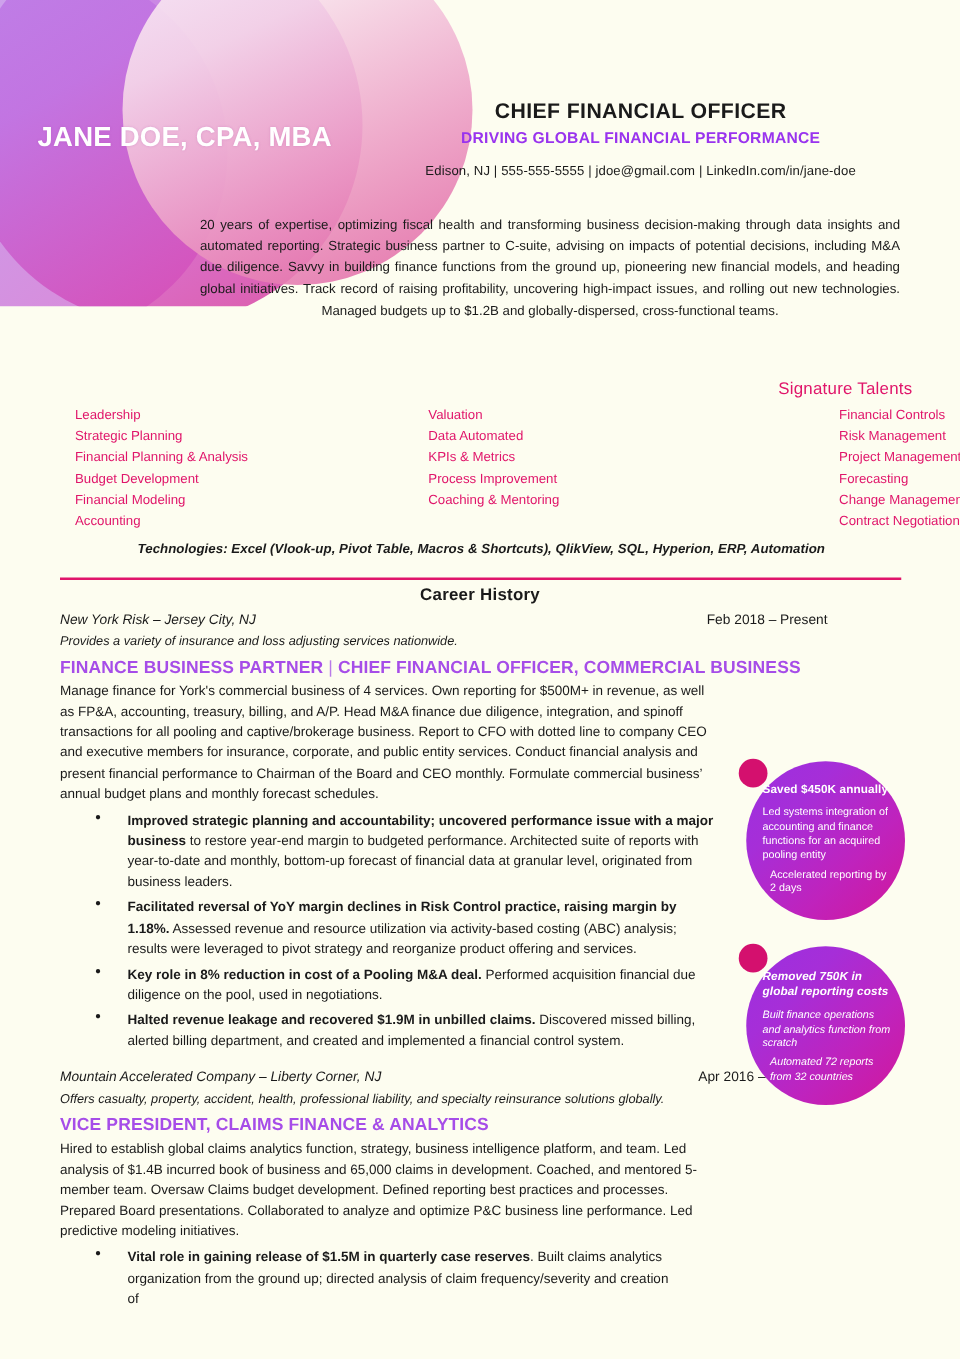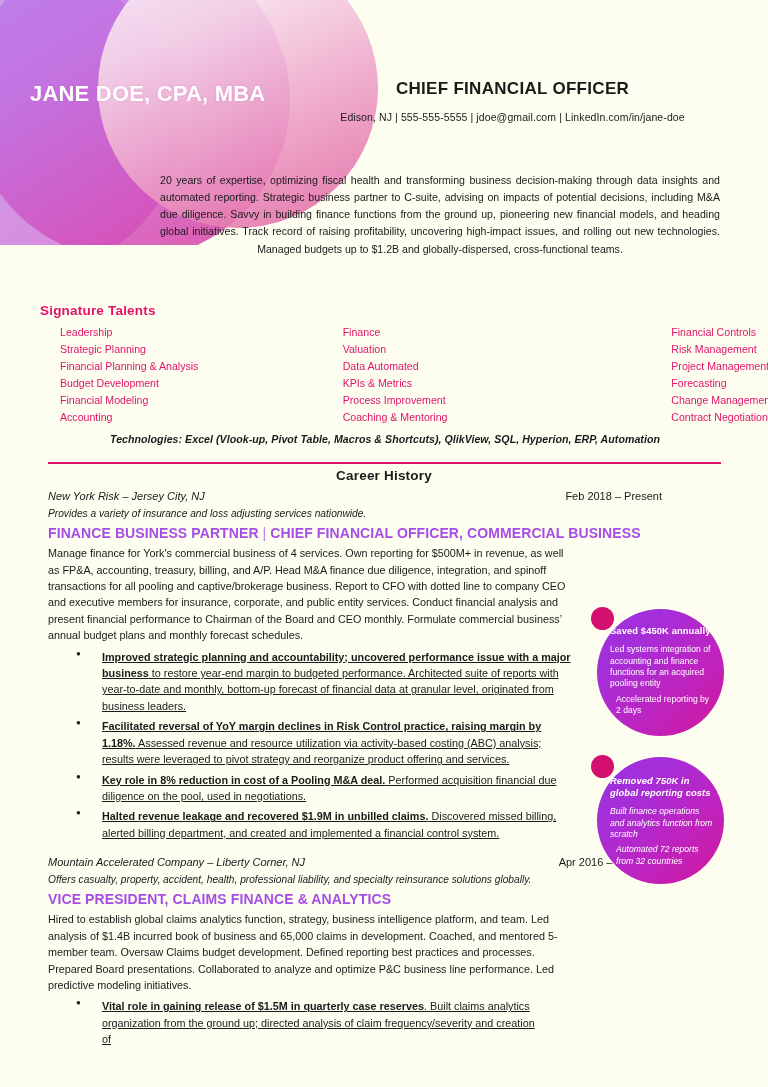--- a/index.html
+++ b/index.html
@@ -59,21 +59,21 @@
     top: -52px;
     width: 280px;
     height: 280px;
     background: linear-gradient(155deg, #fdf6fb 0%, #f7dbe9 30%, #ec9cc4 65%, #e05fa0 100%);
     opacity: 0.88;
   }
 
   .name-title {
     position: absolute;
     left: 30px;
-    top: 81px;
+    top: 97px;
     z-index: 6;
     font-size: 22px;
     font-weight: bold;
     color: #ffffff;
     letter-spacing: 0.2px;
     white-space: nowrap;
     text-shadow: 0 0 2px rgba(160,60,160,0.25);
   }
 
   
@@ -123,23 +123,23 @@
   }
 
   
   .talents-wrap {
     position: absolute;
     left: 40px;
     top: 303px;
     width: 690px;
   }
   .section-heading-pink {
-    text-align: left;
+    text-align: right;
     font-size: 13.5px;
-    font-weight: bold;
+    font-weight: normal;
     color: #e0156a;
     letter-spacing: 0.2px;
     margin: 0 0 6px 0;
   }
   .talent-cols {
     display: flex;
     justify-content: flex-start;
     padding: 0 8px;
   }
   .talent-col {
@@ -237,21 +237,20 @@
     font-size: 10.8px;
     line-height: 1.52;
     color: #1a1a1a;
     width: 527px;
   }
   .bullets {
     margin: 5px 0 0 0;
     padding: 0 0 0 28px;
     list-style: none;
     width: 500px;
-    text-decoration: underline;
   }
   .bullets li {
     position: relative;
     font-size: 10.8px;
     line-height: 1.52;
     color: #1a1a1a;
     margin-bottom: 4px;
     padding-left: 26px;
   }
   .bullets li::before {
@@ -316,38 +315,38 @@
   <div class="header-deco">
     <div class="deco-circle deco-c1"></div>
     <div class="deco-circle deco-c2"></div>
     <div class="deco-circle deco-c3"></div>
   </div>
 
   <div class="name-title">JANE DOE, CPA, MBA</div>
 
   <div class="header-right">
     <div class="job-target">CHIEF FINANCIAL OFFICER</div>
+    <div class="tagline">DRIVING GLOBAL FINANCIAL PERFORMANCE</div>
     <div class="contact-line">Edison, NJ  |   555-555-5555  |  jdoe@gmail.com  |  LinkedIn.com/in/jane-doe</div>
   </div>
 
   <div class="summary">20 years of expertise, optimizing fiscal health and transforming business decision-making through data insights and automated reporting. Strategic business partner to C-suite, advising on impacts of potential decisions, including M&amp;A due diligence. Savvy in building finance functions from the ground up, pioneering new financial models, and heading global initiatives. Track record of raising profitability, uncovering high-impact issues, and rolling out new technologies. Managed budgets up to $1.2B and globally-dispersed, cross-functional teams.</div>
 
   <div class="talents-wrap">
     <div class="section-heading-pink">Signature Talents</div>
     <div class="talent-cols">
       <div class="talent-col c1">
         <div class="talent-item">Leadership</div>
         <div class="talent-item">Strategic Planning</div>
         <div class="talent-item">Financial Planning &amp; Analysis</div>
         <div class="talent-item">Budget Development</div>
         <div class="talent-item">Financial Modeling</div>
         <div class="talent-item">Accounting</div>
       </div>
       <div class="talent-col c2">
-        <div class="talent-item">Finance</div>
         <div class="talent-item">Valuation</div>
         <div class="talent-item">Data Automated</div>
         <div class="talent-item">KPIs &amp; Metrics</div>
         <div class="talent-item">Process Improvement</div>
         <div class="talent-item">Coaching &amp; Mentoring</div>
       </div>
       <div class="talent-col c3">
         <div class="talent-item">Financial Controls</div>
         <div class="talent-item">Risk Management</div>
         <div class="talent-item">Project Management</div>

